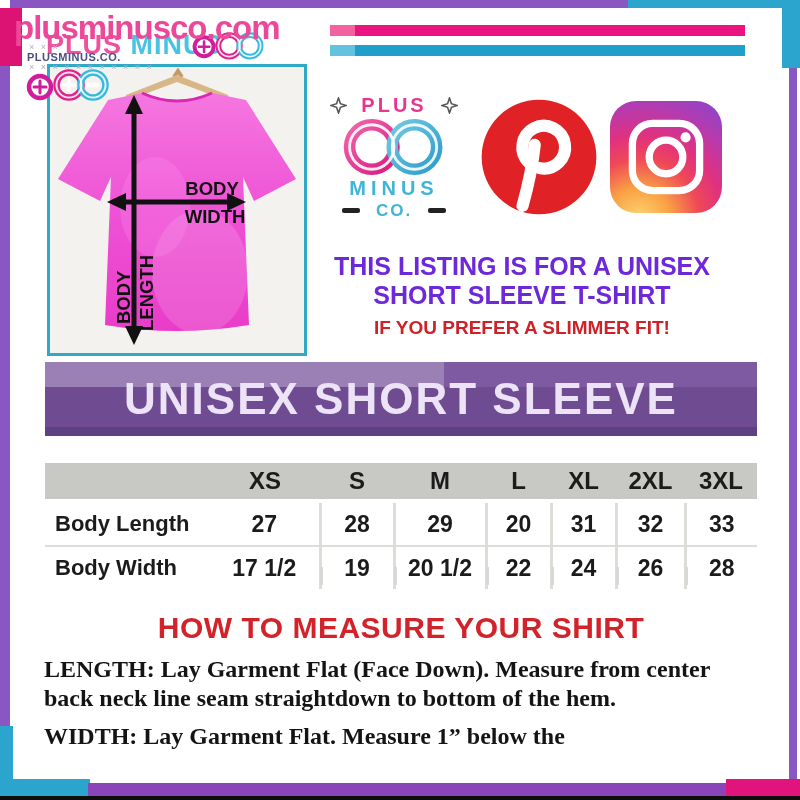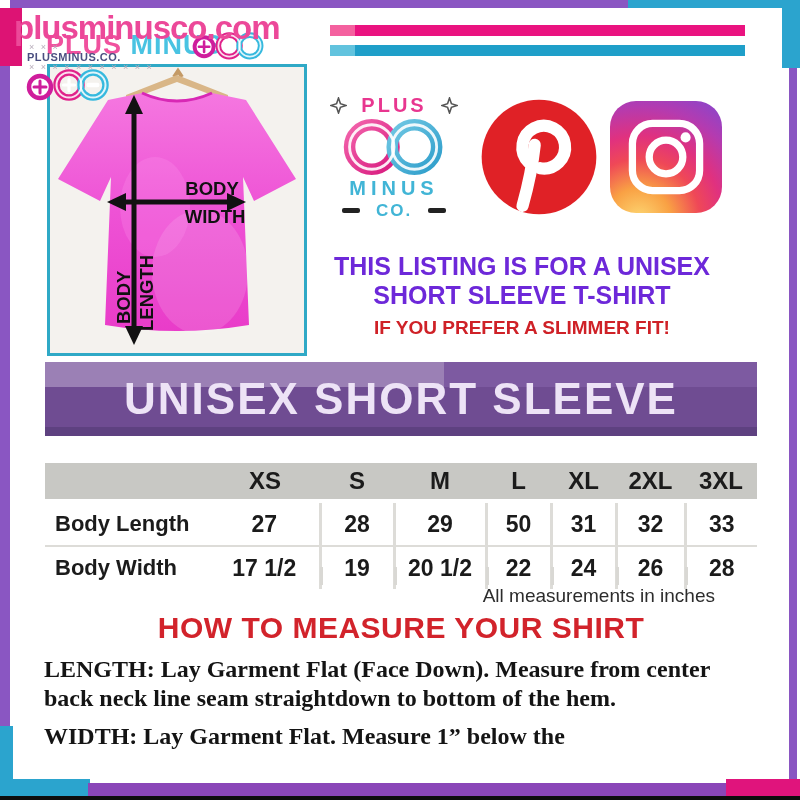--- a/index.html
+++ b/index.html
@@ -261,21 +261,21 @@
           <th>2XL</th>
           <th>3XL</th>
         </tr>
       </thead>
       <tbody>
         <tr>
           <td class="lbl">Body Length</td>
           <td>27</td>
           <td class="vsep">28</td>
           <td class="vsep">29</td>
-          <td class="vsep">50</td>
+          <td class="vsep">20</td>
           <td class="vsep">31</td>
           <td class="vsep">32</td>
           <td class="vsep">33</td>
         </tr>
         <tr class="sep-row">
           <td class="lbl">Body Width</td>
           <td>17 1/2</td>
           <td class="vsep">19</td>
           <td class="vsep">20 1/2</td>
           <td class="vsep">22</td>
@@ -287,21 +287,20 @@
     </table>
   </div>
 
   <div class="abs tick" style="left:320px"></div>
   <div class="abs tick" style="left:394px"></div>
   <div class="abs tick" style="left:486px"></div>
   <div class="abs tick" style="left:551px"></div>
   <div class="abs tick" style="left:616px"></div>
   <div class="abs tick" style="left:685px"></div>
 
-  <div class="abs note">All measurements in inches</div>
   <div class="abs howto-title">HOW TO MEASURE YOUR SHIRT</div>
 
   <div class="abs para para1">
     <div>LENGTH: Lay Garment Flat (Face Down). Measure from center</div>
     <div>back neck line seam straightdown to bottom of the hem.</div>
   </div>
   <div class="abs para para2">
     <div>WIDTH: Lay Garment Flat. Measure 1” below the</div>
   </div>
 

